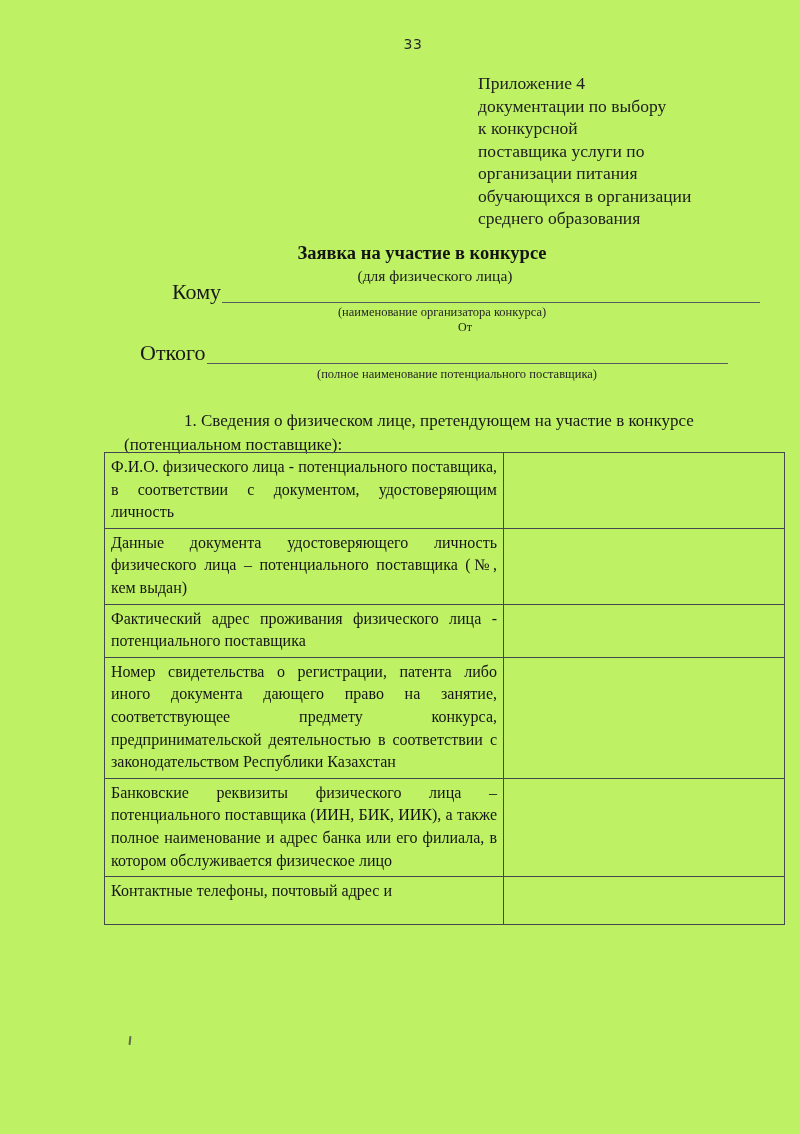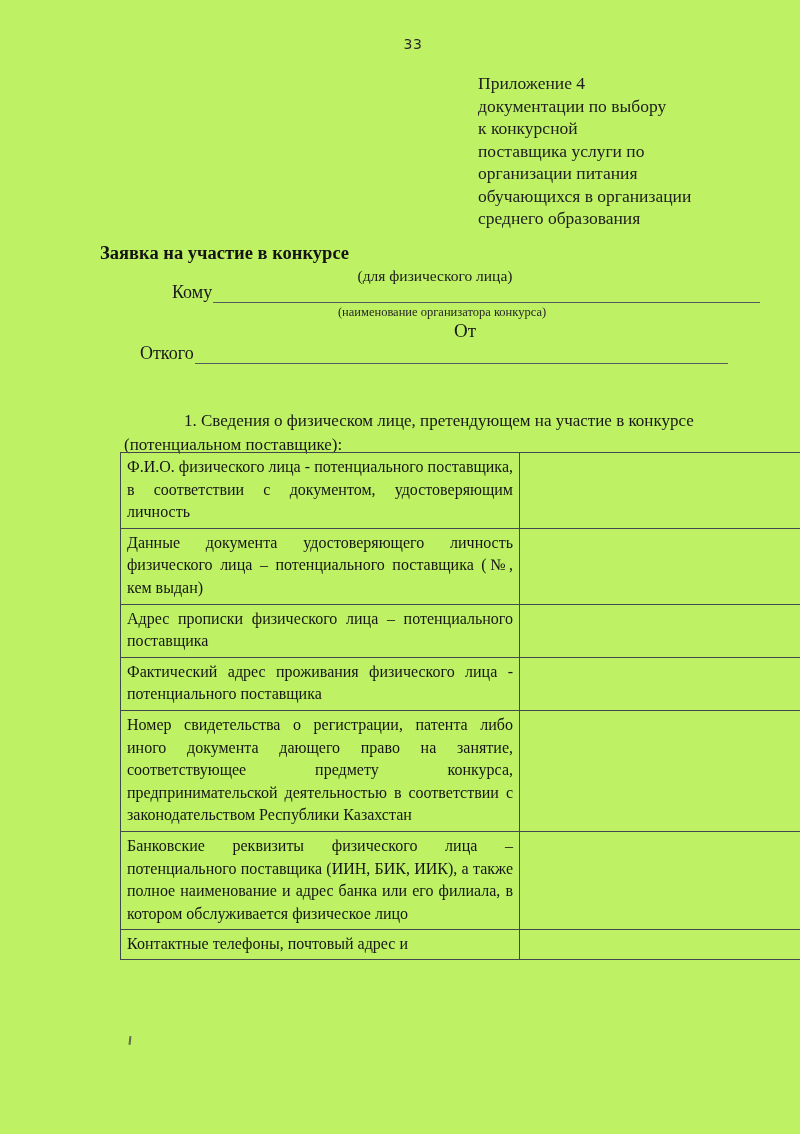--- a/index.html
+++ b/index.html
@@ -46,22 +46,23 @@
     font-size: 17.5px;
     line-height: 22.5px;
     color: #202020;
   }
   .appendix-block .ln { display: block; white-space: nowrap; }
 
   
   .doc-title {
     position: absolute;
     top: 243px;
-    left: 100px;
+    left: 87px;
     width: 670px;
+    text-align: center;
     font-size: 18.5px;
     font-weight: bold;
     color: #141414;
   }
   .doc-subtitle {
     position: absolute;
     top: 267px;
     left: 100px;
     width: 670px;
     text-align: center;
@@ -69,21 +70,21 @@
     color: #202020;
   }
 
   
   .field-row {
     position: absolute;
     display: flex;
     align-items: flex-end;
   }
   .field-label {
-    font-size: 18px;
+    font-size: 22px;
     line-height: 20px;
     color: #181818;
     white-space: nowrap;
     padding-bottom: 1px;
   }
   .field-rule {
     flex: 1 1 auto;
     border-bottom: 1.4px solid #555b61;
     height: 16px;
     margin-left: 1px;
@@ -101,61 +102,61 @@
   }
   .cap-organizer { top: 305px; left: 322px; width: 240px; }
   .cap-supplier  { top: 367px; left: 297px; width: 320px; }
 
   .ot-word {
     position: absolute;
     top: 320px;
     left: 395px;
     width: 140px;
     text-align: center;
-    font-size: 19px;
+    font-size: 12px;
     color: #181818;
   }
 
   
   .section-para {
     position: absolute;
     top: 409px;
     left: 124px;
     width: 655px;
     font-size: 17px;
     line-height: 24px;
     color: #181818;
     text-indent: 60px;
   }
 
   
   .info-table {
     position: absolute;
     top: 452px;
-    left: 120px;
+    left: 104px;
     width: 654px;
     border-collapse: collapse;
     table-layout: fixed;
   }
   .info-table td {
     border: 1px solid #42484e;
     vertical-align: top;
     padding: 3px 6px 4px 6px;
     font-size: 16px;
     line-height: 22.6px;
     color: #151515;
     text-align: justify;
     text-align-last: left;
     -moz-text-align-last: left;
     hyphens: none;
   }
   .info-table td.label-col { width: 386px; }
   .info-table td.value-col { width: 268px; }
   
-  .info-table tr.clipped td { height: 26px; padding-bottom: 0; }
+  .info-table tr.clipped td { height: 26px; padding-bottom: 18px; }
 
   
   .artifact {
     position: absolute;
     top: 1036px;
     left: 129px;
     width: 2px;
     height: 9px;
     background: #4a4a4a;
     transform: rotate(6deg);
@@ -187,38 +188,35 @@
     <span class="field-rule"></span>
   </div>
   <div class="caption cap-organizer">(наименование организатора конкурса)</div>
 
   <div class="ot-word">От</div>
 
   <div class="field-row row-otkogo">
     <span class="field-label">Откого</span>
     <span class="field-rule"></span>
   </div>
+  <div class="caption cap-supplier">(полное наименование потенциального поставщика)</div>
 
   <div class="section-para">1. Сведения о физическом лице, претендующем на участие в конкурсе (потенциальном поставщике):</div>
 
   <table class="info-table">
     <tbody>
       <tr>
         <td class="label-col">Ф.И.О. физического лица - потенциального поставщика, в соответствии с документом, удостоверяющим личность</td>
         <td class="value-col"></td>
       </tr>
       <tr>
         <td class="label-col">Данные документа удостоверяющего личность физического лица – потенциального поставщика (№, кем выдан)</td>
         <td class="value-col"></td>
       </tr>
       <tr>
-        <td class="label-col">Адрес прописки физического лица – потенциального поставщика</td>
-        <td class="value-col"></td>
-      </tr>
-      <tr>
         <td class="label-col">Фактический адрес проживания физического лица - потенциального поставщика</td>
         <td class="value-col"></td>
       </tr>
       <tr>
         <td class="label-col">Номер свидетельства о регистрации, патента либо иного документа дающего право на занятие, соответствующее предмету конкурса, предпринимательской деятельностью в соответствии с законодательством Республики Казахстан</td>
         <td class="value-col"></td>
       </tr>
       <tr>
         <td class="label-col">Банковские реквизиты физического лица – потенциального поставщика (ИИН, БИК, ИИК), а также полное наименование и адрес банка или его филиала, в котором обслуживается физическое лицо</td>
         <td class="value-col"></td>

